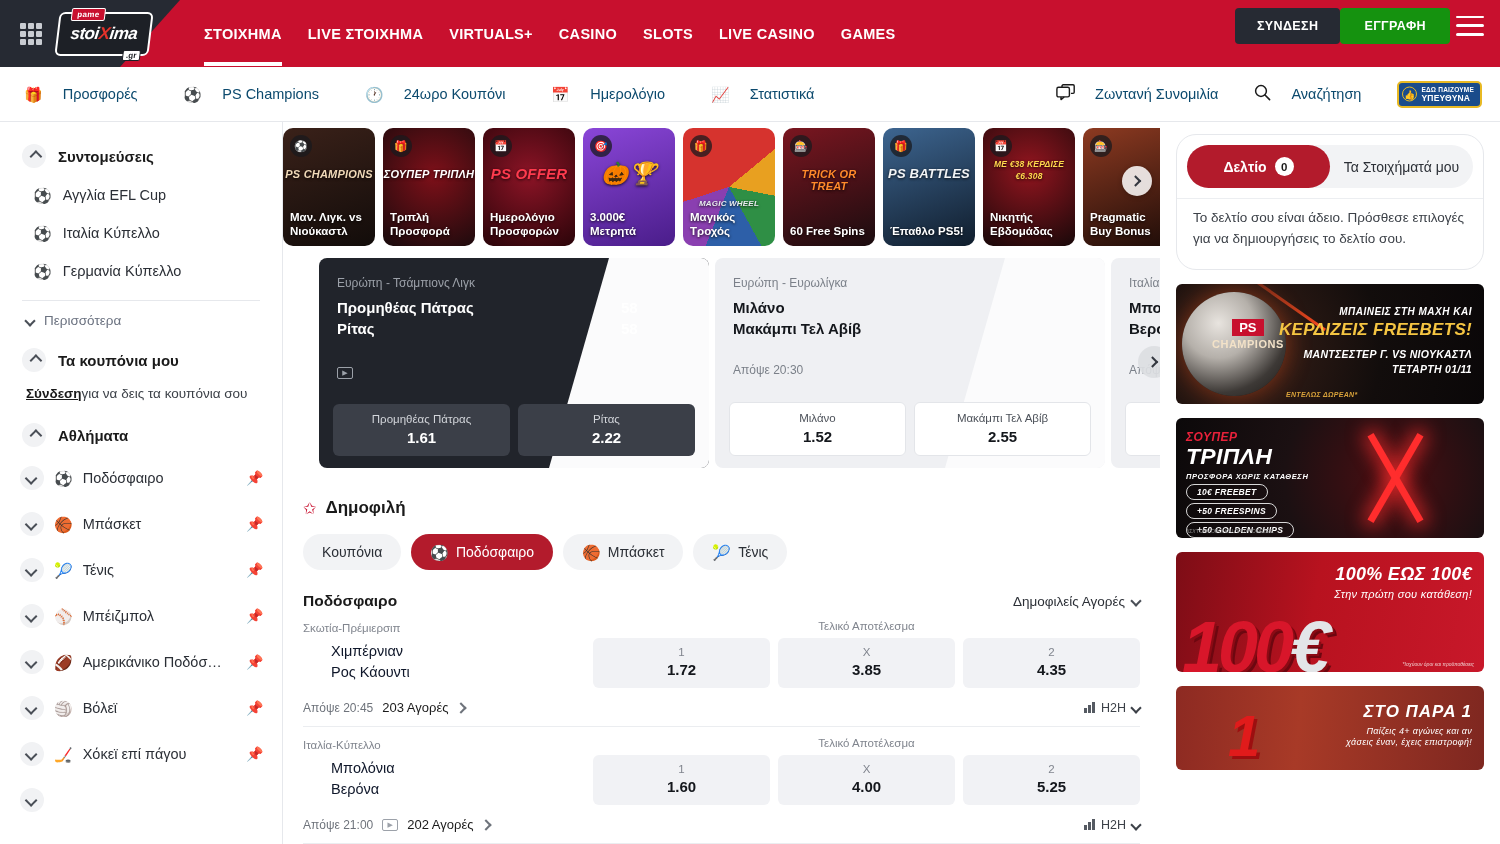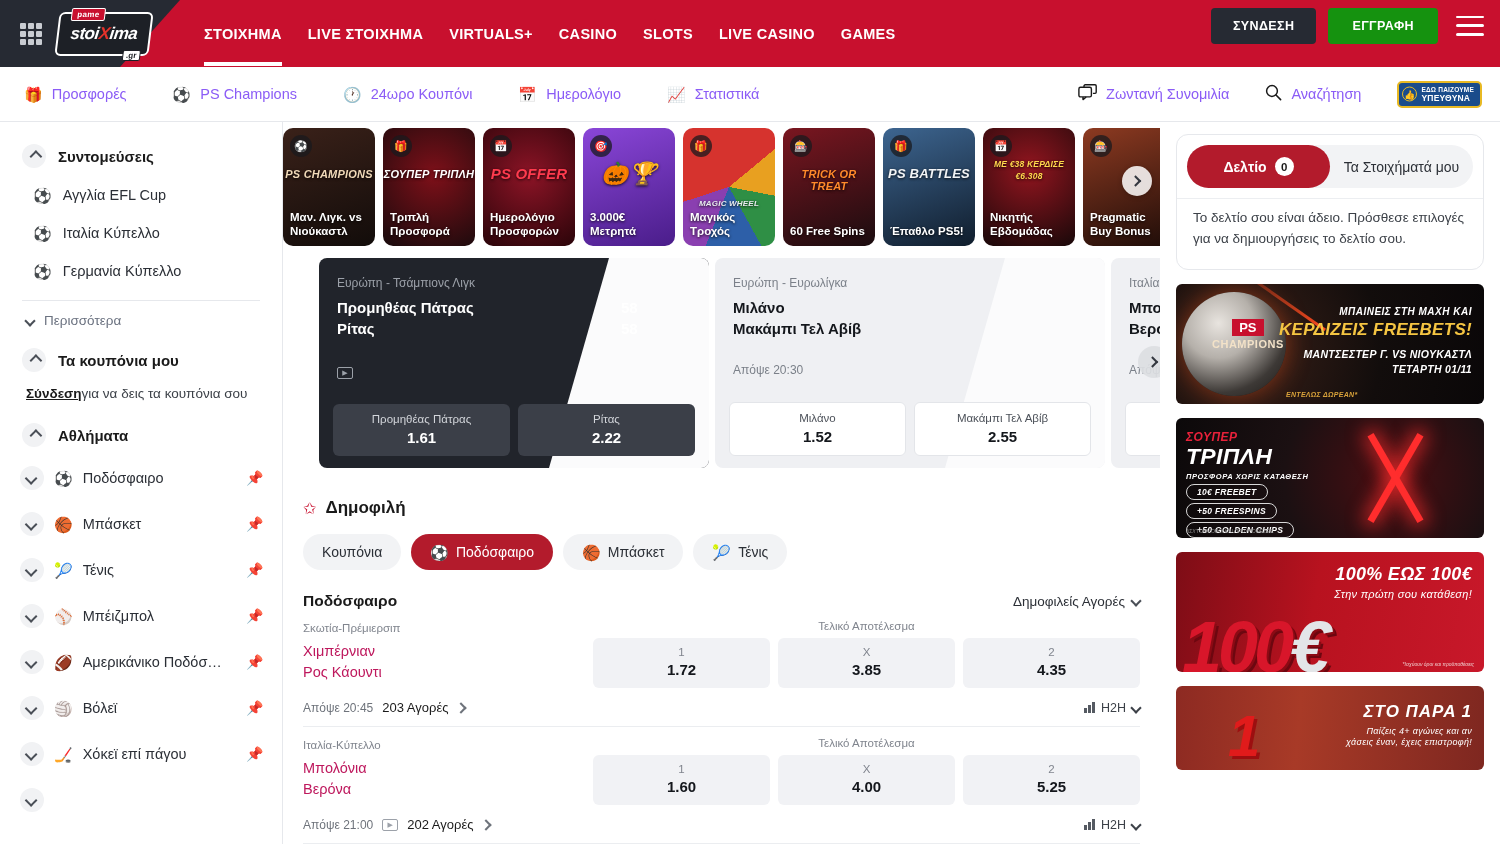--- a/index.html
+++ b/index.html
@@ -51,40 +51,40 @@
   }
   .mainnav { position:relative; z-index:3; display:flex; align-items:center; gap:26px; margin-left: 52px; }
   .mainnav a {
     color:#fff; font-size:14.5px; font-weight:700; letter-spacing:.3px;
     text-decoration:none; white-space:nowrap; cursor:pointer;
   }
   .mainnav a.active { position:relative; }
   .mainnav a.active::after {
     content:""; position:absolute; left:0; right:0; bottom:-24px; height:4px; background:#fff;
   }
-  .topbar-right { position:absolute; right:16px; top:0; height:51px; display:flex; align-items:center; gap:12px; z-index:4; }
+  .topbar-right { position:absolute; right:16px; top:0; height:51px; display:flex; align-items:center; gap:0; z-index:4; }
   .btn-login {
     background:#262a33; color:#fff; font-size:12.5px; font-weight:700; letter-spacing:.4px;
     padding: 11px 22px; border:none; border-radius:4px; cursor:pointer;
   }
   .btn-signup {
     background:#15920f; color:#fff; font-size:12.5px; font-weight:700; letter-spacing:.4px;
     padding: 11px 24px; border:none; border-radius:4px; cursor:pointer;
   }
   .hamburger { width:28px; height:20px; display:flex; flex-direction:column; justify-content:space-between; cursor:pointer; margin-left:6px; }
   .hamburger i { height:2.5px; background:#fff; border-radius:2px; display:block; }
 
   
   .subnav {
     height: 55px; background:#fff; border-bottom:1px solid #e6e8ec;
     display:flex; align-items:center; position:relative;
   }
   .subnav-left { display:flex; align-items:center; gap: 46px; margin-left: 24px; }
   .subnav-item { display:flex; align-items:center; gap:9px; cursor:pointer; }
-  .subnav-item span.lbl { font-size:14.5px; color:#8b5cf6; }
+  .subnav-item span.lbl { font-size:14.5px; color:#0c4a6e;margin-left:11px; }
   .subnav-right { position:absolute; right:18px; display:flex; align-items:center; gap:36px; }
   .emoji { font-size:15px; line-height:1; }
   .resp-badge {
     background:#1a4c8b; border:2px solid #e8b923; border-radius:5px;
     padding:3px 6px 3px 22px; position:relative; cursor:pointer;
   }
   .resp-badge .thumb {
     position:absolute; left:3px; top:50%; transform:translateY(-50%);
     width:15px; height:15px; border:1.5px solid #e8b923; border-radius:50%;
     display:flex; align-items:center; justify-content:center; font-size:9px; color:#fff;
@@ -217,39 +217,39 @@
   .tab.active { background:#b31b2c; color:#fff; font-weight:500; }
 
   .sec-head { display:flex; align-items:center; justify-content:space-between; margin: 22px 20px 0 20px; }
   .sec-head .t { font-size:15.5px; font-weight:700; }
   .mkt-sel { display:flex; align-items:center; gap:7px; font-size:13.5px; color:#2b2f36; cursor:pointer; }
 
   .evrow { margin: 10px 20px 0 20px; border-bottom:1px solid #ebedf0; padding-bottom: 0; }
   .ev-top { display:flex; }
   .ev-left { width: 290px; padding-top:2px; }
   .ev-comp { font-size:11.5px; color:#80858e; margin-bottom:7px; }
-  .ev-team { font-size:14.5px; color:#be185d; line-height:21px; }
+  .ev-team { font-size:14.5px; color:#0f172a; line-height:21px;margin-left:28px; }
   .ev-right { flex:1; }
   .ev-mkt { text-align:center; font-size:11.5px; color:#80858e; margin-bottom:6px; }
   .ev-odds { display:flex; gap:8px; }
   .ev-odd {
     flex:1; background:#f1f2f5; border-radius:6px; padding: 8px 4px 10px 4px; text-align:center; cursor:pointer;
   }
   .ev-odd .k { font-size:11.5px; color:#80858e; margin-bottom:3px; }
   .ev-odd .v { font-size:15px; font-weight:700; color:#14171c; }
   .ev-foot { display:flex; align-items:center; justify-content:space-between; padding: 12px 0 11px 0; }
   .ev-foot-l { display:flex; align-items:center; gap:9px; font-size:12px; color:#6e737b; }
   .ev-foot-l .mkts { font-size:13px; color:#1a1a1a; }
   .ev-foot-r { display:flex; align-items:center; gap:6px; font-size:12.5px; color:#3c4148; cursor:pointer; }
   .bars { display:inline-flex; align-items:flex-end; gap:1.5px; height:11px; }
   .bars i { width:2.5px; background:#555a62; display:block; }
 
   
   .rail { width: 340px; flex-shrink:0; background:#fff; padding: 12px 16px 0 16px; overflow:hidden; }
-  .slip-card { background:#fff; border:1px solid #e6e8ec; border-radius:12px; overflow:hidden; }
+  .slip-card { background:#fff; border:1px solid #e6e8ec; border-radius:20px; overflow:hidden; }
   .slip-tabs { display:flex; background:#f2f3f5; border-radius:24px; margin: 10px; }
   .slip-tab {
     flex:1; text-align:center; padding: 12px 6px; font-size:14px; color:#2b2f36; cursor:pointer;
     display:flex; align-items:center; justify-content:center; gap:8px; border-radius:24px;
   }
   .slip-tab.active { background:#b31b2c; color:#fff; font-weight:700; }
   .cnt-pill {
     background:#fff; color:#1a1a1a; font-size:11.5px; font-weight:700;
     min-width:19px; height:19px; border-radius:50%; display:flex; align-items:center; justify-content:center;
   }

